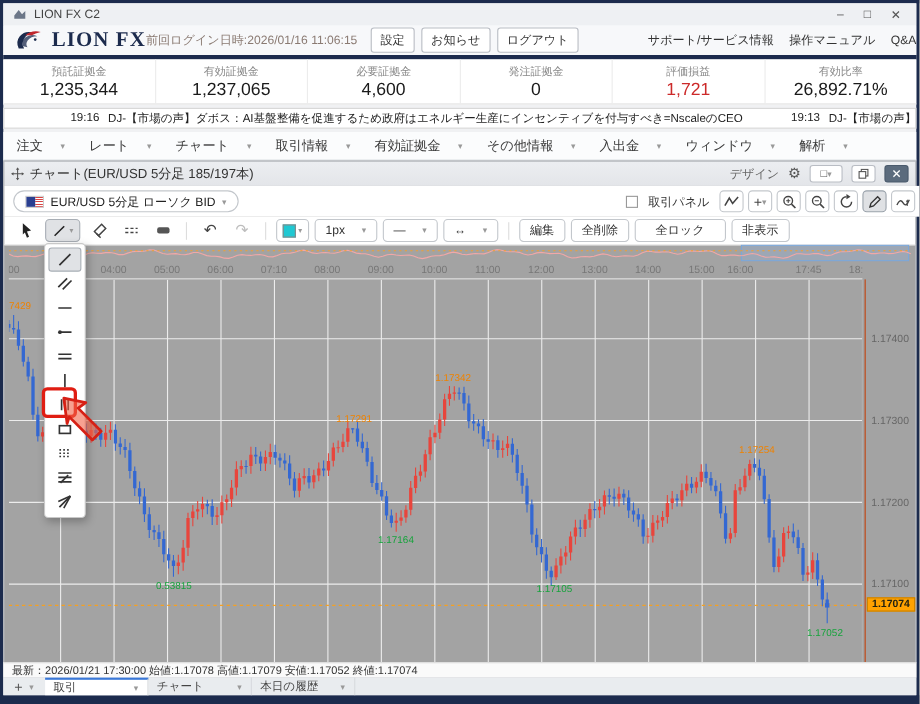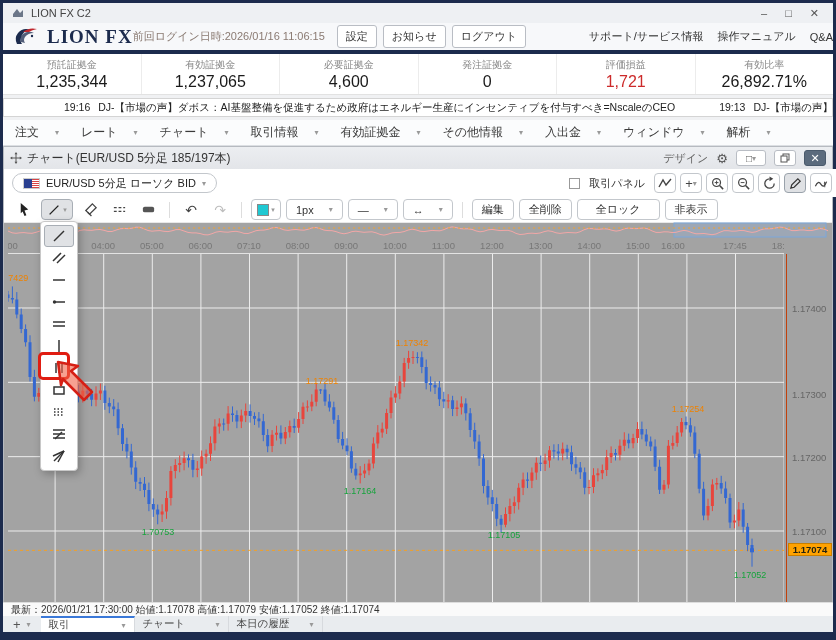--- a/index.html
+++ b/index.html
@@ -404,31 +404,31 @@
         <line x1="0" y1="202.66600000000014" x2="776" y2="202.66600000000014" stroke="#ececec" stroke-width="1"></line>
         <line x1="0" y1="276.99899999999195" x2="776" y2="276.99899999999195" stroke="#ececec" stroke-width="1"></line>
         <line x1="0" y1="296.325580000003" x2="776" y2="296.325580000003" stroke="#f5a020" stroke-width="1" stroke-dasharray="3,3"></line>
         <path d="M30.8,133.9V147.6M35.2,133.2V143.9M44.0,128.8V148.3M48.4,126.0V141.1M57.2,127.9V141.8M61.6,123.9V141.0M74.8,129.4V148.5M88.0,132.3V152.3M92.4,129.5V146.0M154.1,250.3V268.0M158.5,237.0V264.8M162.9,212.2V251.5M167.3,205.2V224.4M171.7,201.5V218.3M176.1,197.6V216.3M189.3,207.0V223.2M193.7,196.5V221.8M198.1,195.5V209.8M202.5,182.4V207.0M206.9,165.3V196.5M211.3,164.3V179.6M220.1,152.1V176.6M233.3,155.6V174.1M237.7,149.5V168.1M264.1,176.1V198.1M268.5,171.7V186.5M277.3,173.0V190.1M281.8,166.5V183.6M290.6,158.1V178.8M295.0,148.5V170.0M299.4,146.4V157.7M303.8,140.3V157.2M308.2,129.1V152.3M352.2,212.1V229.4M356.6,209.8V224.0M361.0,205.4V221.2M365.4,183.3V214.4M369.8,171.1V194.5M374.2,168.5V183.7M378.6,154.8V180.0M383.0,136.6V164.4M387.4,132.1V148.9M391.8,121.9V145.2M396.2,103.9V133.2M400.6,96.8V114.8M405.0,97.1V110.0M440.2,140.2V154.3M449.0,146.5V162.1M453.4,142.3V160.5M497.5,253.4V273.3M501.9,244.6V267.4M506.3,242.4V259.4M510.7,229.2V255.6M515.1,218.6V241.1M523.9,213.5V234.1M528.3,203.5V225.8M537.1,199.7V217.0M541.5,192.0V213.7M554.7,188.5V206.4M581.1,225.9V240.2M585.5,214.2V239.2M589.9,214.3V227.4M594.3,210.5V225.2M598.7,195.9V222.0M603.1,192.4V209.0M611.9,185.5V206.4M616.3,178.3V197.1M625.1,179.8V194.3M629.5,168.1V189.0M656.0,226.0V239.8M660.4,186.0V234.5M664.8,181.5V195.5M669.2,172.0V192.7M673.6,164.0V182.6M700.0,244.7V266.3M704.4,225.3V257.1M708.8,223.9V235.8M726.4,260.6V274.3M730.8,248.0V272.4" stroke="#e8453c" stroke-width="1" fill="none"></path>
         <path d="M0.0,36.9V47.8M4.4,32.4V49.4M8.8,38.1V64.4M13.2,54.5V79.1M17.6,70.4V92.6M22.0,81.3V127.5M26.4,115.8V147.4M39.6,131.2V148.1M52.8,124.3V141.7M66.0,126.3V143.4M70.4,130.9V148.4M79.2,131.1V145.9M83.6,134.9V152.2M96.9,131.7V155.8M101.3,143.6V159.2M105.7,145.1V162.1M110.1,148.5V181.1M114.5,170.0V196.9M118.9,183.7V204.4M123.3,189.9V220.6M127.7,207.2V235.1M132.1,223.7V237.0M136.5,223.0V243.2M140.9,228.6V257.2M145.3,244.4V262.9M149.7,250.5V270.3M180.5,200.3V213.5M184.9,199.8V223.3M215.7,164.5V176.7M224.5,152.4V167.8M228.9,156.4V174.2M242.1,150.4V168.6M246.5,158.3V171.0M250.9,158.1V173.6M255.3,159.9V187.2M259.7,175.1V198.2M272.9,171.4V190.2M286.2,164.6V179.0M312.6,135.0V139.9M317.0,128.9V151.8M321.4,140.2V157.5M325.8,147.7V169.8M330.2,161.1V188.8M334.6,177.9V195.3M339.0,184.3V201.2M343.4,192.3V218.8M347.8,209.1V225.6M409.4,98.2V109.4M413.8,97.5V119.2M418.2,105.5V135.4M422.6,122.4V137.6M427.0,127.2V140.0M431.4,127.0V152.0M435.8,137.8V154.2M444.6,141.8V162.1M457.8,144.3V166.5M462.2,154.1V183.1M466.7,168.7V194.9M471.1,180.7V211.9M475.5,200.1V239.4M479.9,226.2V250.7M484.3,235.9V257.4M488.7,243.5V272.2M493.1,261.0V278.2M519.5,218.4V234.1M532.7,201.5V217.1M545.9,190.3V204.6M550.3,190.1V206.4M559.1,190.8V205.1M563.5,191.6V216.9M567.9,202.8V220.3M572.3,208.0V224.9M576.7,213.5V240.3M607.5,195.0V206.5M620.7,179.6V194.4M633.9,167.6V185.3M638.3,175.1V192.1M642.7,182.5V197.1M647.1,185.4V217.1M651.6,205.7V240.0M678.0,162.5V175.3M682.4,163.8V182.7M686.8,172.4V204.2M691.2,195.3V239.3M695.6,227.8V266.2M713.2,221.8V239.8M717.6,227.5V249.6M722.0,239.6V274.2M735.2,249.0V278.8M739.6,269.0V297.2M744.0,284.6V312.7" stroke="#3468d2" stroke-width="1" fill="none"></path>
         <path d="M29.3,139.0h3v3.8h-3ZM33.7,138.5h3v1.0h-3ZM42.5,135.7h3v7.4h-3ZM46.9,130.3h3v5.4h-3ZM55.7,135.3h3v1.0h-3ZM60.1,130.3h3v5.0h-3ZM73.3,136.8h3v5.5h-3ZM86.5,139.4h3v6.4h-3ZM90.9,136.6h3v2.8h-3ZM152.6,257.4h3v3.2h-3ZM157.0,244.0h3v13.4h-3ZM161.4,216.9h3v27.1h-3ZM165.8,210.9h3v6.0h-3ZM170.2,208.9h3v2.0h-3ZM174.6,204.2h3v4.7h-3ZM187.8,214.5h3v1.4h-3ZM192.2,202.5h3v11.9h-3ZM196.6,199.8h3v2.7h-3ZM201.0,189.3h3v10.5h-3ZM205.4,172.5h3v16.7h-3ZM209.8,169.6h3v2.9h-3ZM218.6,159.4h3v10.3h-3ZM231.8,161.5h3v5.9h-3ZM236.2,156.9h3v4.6h-3ZM262.6,180.7h3v11.4h-3ZM267.0,178.7h3v2.0h-3ZM275.8,178.1h3v6.4h-3ZM280.3,171.9h3v6.3h-3ZM289.1,165.0h3v8.7h-3ZM293.5,152.8h3v12.1h-3ZM297.9,152.5h3v1.0h-3ZM302.3,147.7h3v4.7h-3ZM306.7,135.4h3v12.3h-3ZM350.7,219.5h3v1.8h-3ZM355.1,216.5h3v3.0h-3ZM359.5,209.5h3v7.0h-3ZM363.9,189.5h3v20.0h-3ZM368.3,178.6h3v11.0h-3ZM372.7,174.7h3v3.9h-3ZM377.1,159.0h3v15.7h-3ZM381.5,143.4h3v15.6h-3ZM385.9,139.5h3v3.9h-3ZM390.3,127.4h3v12.1h-3ZM394.7,108.9h3v18.5h-3ZM399.1,103.9h3v4.9h-3ZM403.5,102.9h3v1.0h-3ZM438.7,146.2h3v1.2h-3ZM447.5,153.4h3v1.7h-3ZM451.9,149.5h3v3.8h-3ZM496.0,260.0h3v10.8h-3ZM500.4,252.0h3v8.0h-3ZM504.8,248.2h3v3.7h-3ZM509.2,233.7h3v14.5h-3ZM513.6,225.6h3v8.1h-3ZM522.4,218.6h3v8.2h-3ZM526.8,208.8h3v9.7h-3ZM535.6,206.6h3v3.3h-3ZM540.0,196.3h3v10.2h-3ZM553.2,194.8h3v4.6h-3ZM579.6,233.0h3v1.0h-3ZM584.0,221.3h3v11.7h-3ZM588.4,219.2h3v2.1h-3ZM592.8,216.1h3v3.1h-3ZM597.2,203.2h3v12.9h-3ZM601.6,199.1h3v4.1h-3ZM610.4,191.7h3v9.1h-3ZM614.8,185.8h3v6.0h-3ZM623.6,184.0h3v5.2h-3ZM628.0,174.9h3v9.1h-3ZM654.5,230.7h3v5.1h-3ZM658.9,191.7h3v38.9h-3ZM663.3,188.9h3v2.9h-3ZM667.7,178.6h3v10.3h-3ZM672.1,167.9h3v10.7h-3ZM698.5,252.0h3v9.4h-3ZM702.9,230.6h3v21.4h-3ZM707.3,229.1h3v1.5h-3ZM724.9,266.5h3v2.0h-3ZM729.3,255.4h3v11.1h-3Z" fill="#e8453c"></path>
         <path d="M-1.5,40.6h3v3.4h-3ZM2.9,44.1h3v1.4h-3ZM7.3,45.5h3v14.9h-3ZM11.7,60.4h3v14.5h-3ZM16.1,74.9h3v13.4h-3ZM20.5,88.3h3v34.8h-3ZM24.9,123.0h3v19.7h-3ZM38.1,138.5h3v4.6h-3ZM51.3,130.3h3v5.9h-3ZM64.5,130.3h3v7.3h-3ZM68.9,137.6h3v4.8h-3ZM77.7,136.8h3v2.9h-3ZM82.1,139.7h3v6.1h-3ZM95.4,136.6h3v12.5h-3ZM99.8,149.1h3v3.3h-3ZM104.2,152.4h3v2.8h-3ZM108.6,155.3h3v18.9h-3ZM113.0,174.2h3v15.7h-3ZM117.4,189.9h3v7.5h-3ZM121.8,197.4h3v16.1h-3ZM126.2,213.4h3v14.4h-3ZM130.6,227.9h3v1.9h-3ZM135.0,229.8h3v6.2h-3ZM139.4,236.0h3v13.9h-3ZM143.8,249.9h3v5.6h-3ZM148.2,255.5h3v5.1h-3ZM179.0,204.2h3v2.0h-3ZM183.4,206.1h3v9.7h-3ZM214.2,169.6h3v1.0h-3ZM223.0,159.4h3v1.5h-3ZM227.4,160.9h3v6.5h-3ZM240.6,156.9h3v5.2h-3ZM245.0,162.1h3v2.6h-3ZM249.4,164.6h3v2.7h-3ZM253.8,167.3h3v13.6h-3ZM258.2,181.0h3v11.2h-3ZM271.4,178.7h3v5.9h-3ZM284.7,171.9h3v1.8h-3ZM311.1,135.4h3v1.0h-3ZM315.5,135.5h3v12.1h-3ZM319.9,147.6h3v5.8h-3ZM324.3,153.3h3v12.5h-3ZM328.7,165.9h3v19.1h-3ZM333.1,185.0h3v6.5h-3ZM337.5,191.5h3v5.8h-3ZM341.9,197.2h3v17.4h-3ZM346.3,214.7h3v6.7h-3ZM407.9,102.9h3v1.0h-3ZM412.3,103.2h3v9.7h-3ZM416.7,112.9h3v16.1h-3ZM421.1,129.0h3v2.1h-3ZM425.5,131.1h3v2.3h-3ZM429.9,133.4h3v11.9h-3ZM434.3,145.3h3v2.2h-3ZM443.1,146.2h3v8.9h-3ZM456.3,149.5h3v9.8h-3ZM460.7,159.3h3v16.6h-3ZM465.2,175.9h3v11.7h-3ZM469.6,187.6h3v17.0h-3ZM474.0,204.6h3v27.4h-3ZM478.4,232.1h3v11.3h-3ZM482.8,243.3h3v6.6h-3ZM487.2,250.0h3v14.8h-3ZM491.6,264.8h3v6.0h-3ZM518.0,225.6h3v1.1h-3ZM531.2,208.8h3v1.0h-3ZM544.4,196.3h3v1.2h-3ZM548.8,197.5h3v1.9h-3ZM557.6,194.8h3v3.5h-3ZM562.0,198.3h3v11.9h-3ZM566.4,210.2h3v3.5h-3ZM570.8,213.6h3v4.7h-3ZM575.2,218.3h3v15.5h-3ZM606.0,199.1h3v1.7h-3ZM619.2,185.8h3v3.5h-3ZM632.4,174.9h3v5.6h-3ZM636.8,180.5h3v6.9h-3ZM641.2,187.5h3v5.1h-3ZM645.6,192.6h3v20.2h-3ZM650.1,212.7h3v23.1h-3ZM676.5,167.9h3v3.3h-3ZM680.9,171.2h3v7.2h-3ZM685.3,178.4h3v21.4h-3ZM689.7,199.7h3v35.0h-3ZM694.1,234.7h3v26.7h-3ZM711.7,229.1h3v5.4h-3ZM716.1,234.5h3v9.6h-3ZM720.5,244.1h3v24.4h-3ZM733.7,255.4h3v17.4h-3ZM738.1,272.8h3v18.3h-3ZM742.5,291.1h3v5.2h-3Z" fill="#3468d2"></path>
         <rect x="742" y="294.325580000003" width="4" height="4" fill="#3468d2"></rect>
       </svg>
   <div class="ext-label ext-high" style="left: 4px; top: 19.4434px;">1.17429</div>
-      <div class="ext-label ext-low" style="left: 150px; top: 273.309px;">1.70753</div>
+      <div class="ext-label ext-low" style="left: 150px; top: 273.309px;">0.53815</div>
       <div class="ext-label ext-high" style="left: 314px; top: 122.023px;">1.17291</div>
       <div class="ext-label ext-low" style="left: 352px; top: 232.426px;">1.17164</div>
       <div class="ext-label ext-high" style="left: 404px; top: 84.1131px;">1.17342</div>
       <div class="ext-label ext-low" style="left: 496px; top: 276.282px;">1.17105</div>
       <div class="ext-label ext-high" style="left: 680px; top: 149.526px;">1.17254</div>
       <div class="ext-label ext-low" style="left: 742px; top: 315.679px;">1.17052</div>
     </div>
   <div id="price-axis" class="abs">
       <div class="p-tick" style="top: 49px;">1.17400</div>
-      <div class="p-tick" style="top: 123.333px; margin-top: 12px;">1.17300</div>
+      <div class="p-tick" style="top: 123.333px;">1.17300</div>
       <div class="p-tick" style="top: 197.666px;">1.17200</div>
       <div class="p-tick" style="top: 271.999px;">1.17100</div>
       <div id="price-badge" style="top: 289.326px;">1.17074</div>
     </div>
 
   <div id="tool-dropdown" class="abs">
       <div class="dd-item sel">
         <svg width="16" height="16" viewBox="0 0 16 16">
           <line x1="3" y1="13" x2="13" y2="3" stroke="#333" stroke-width="1.5"></line>
         </svg>

